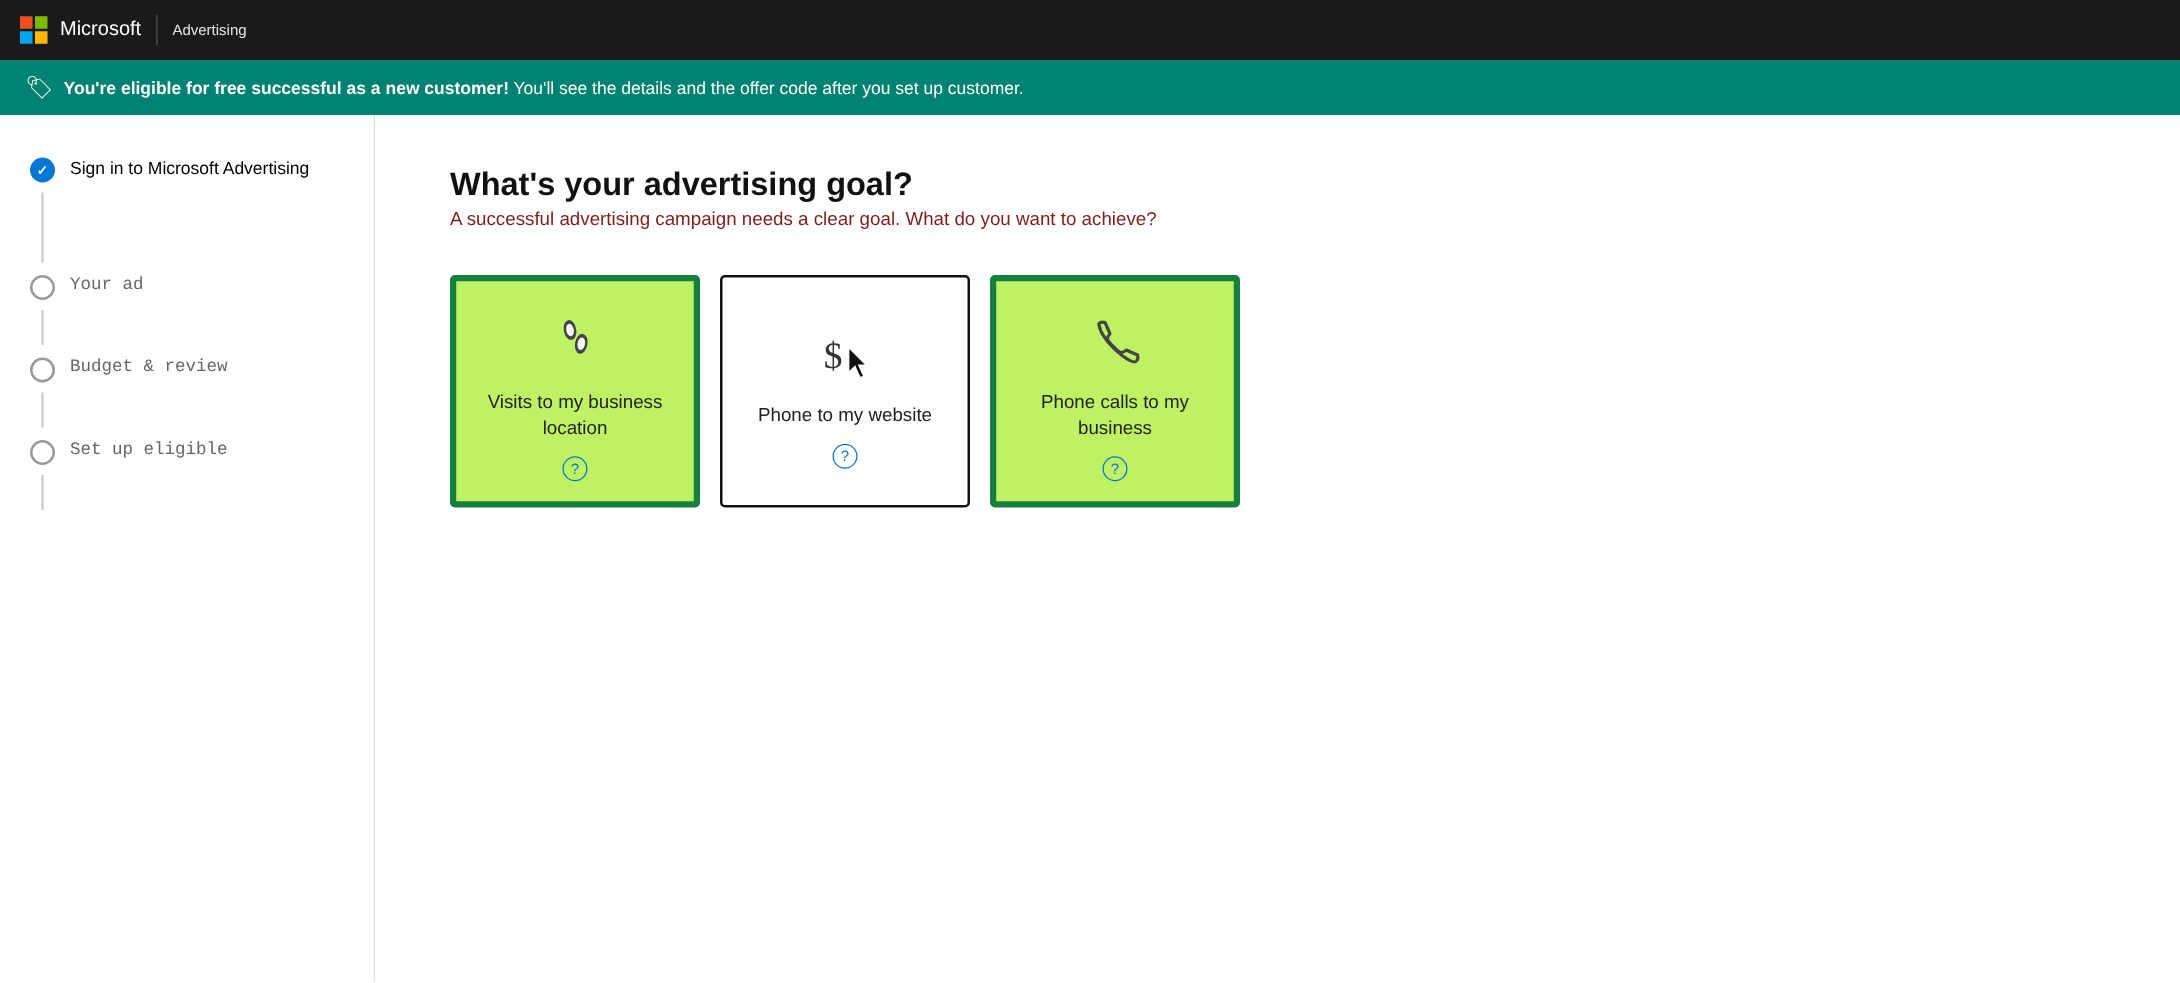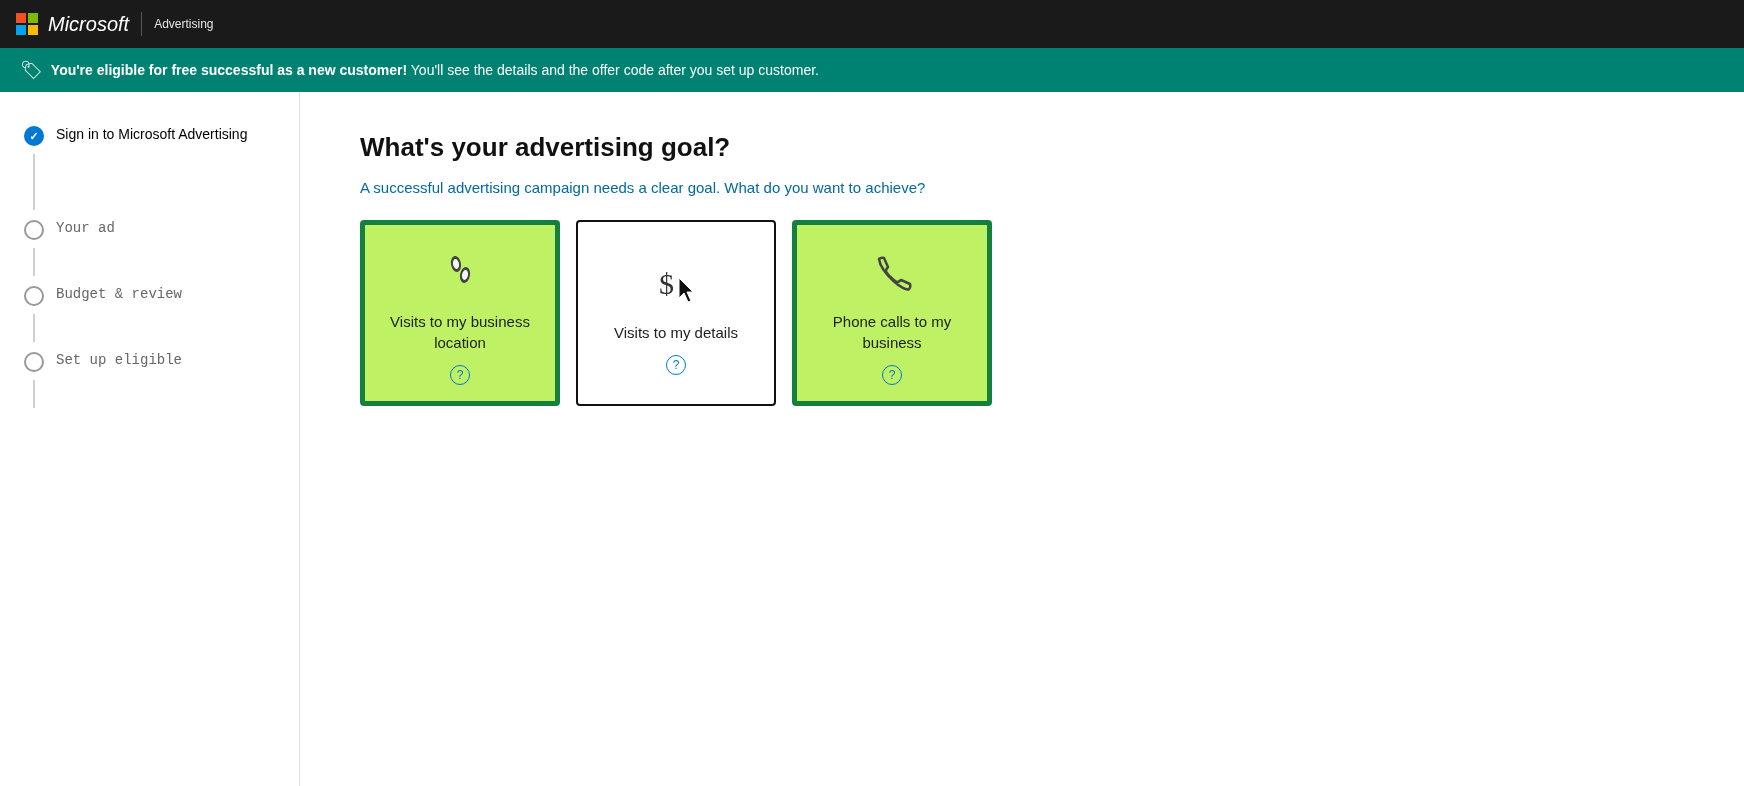--- a/index.html
+++ b/index.html
@@ -26,23 +26,22 @@
       width: 22px;
       height: 22px;
       gap: 2px;
     }
     .ms-grid span:nth-child(1) { background: #f25022; }
     .ms-grid span:nth-child(2) { background: #7fba00; }
     .ms-grid span:nth-child(3) { background: #00a4ef; }
     .ms-grid span:nth-child(4) { background: #ffb900; }
     .navbar-brand {
       color: #fff;
-      font-size: 20px;
+      font-size: 16px;
       font-weight: 400;
-      font-style: italic;
     }
     .navbar-divider {
       width: 1px;
       height: 24px;
       background: #555;
     }
     .navbar-app {
       color: #e5e5e5;
       font-size: 12px;
       font-weight: 400;
@@ -164,27 +163,27 @@
     
     .main {
       flex: 1;
       padding: 40px 60px;
     }
 
     .page-title {
       font-size: 26px;
       font-weight: 600;
       color: #111;
-      margin-bottom: 16px;
+      margin-bottom: 4px;
     }
 
     .page-subtitle {
       font-size: 15px;
-      color: #0369a1;
-      margin-bottom: 24px;
+      color: #7f1d1d;
+      margin-bottom: 36px;
     }
 
     
     .goal-cards {
       display: flex;
       flex-direction: row;
       gap: 16px;
     }
 
     .goal-card {
@@ -336,21 +335,21 @@
 
       <div class="goal-card selected">
         <div class="goal-card-icon icon-website">
           <svg width="50" height="50" viewBox="0 0 50 50" fill="none" xmlns="http://www.w3.org/2000/svg">
 
             <text x="8" y="34" font-size="30" font-family="serif" fill="#333">$</text>
 
             <polygon points="28,18 28,38 33,33 37,42 40,41 36,32 42,32" fill="#111" stroke="#fff" stroke-width="1"></polygon>
           </svg>
         </div>
-        <span class="goal-card-label">Visits to my details</span>
+        <span class="goal-card-label">Phone to my website</span>
         <div class="goal-card-help">?</div>
       </div>
 
       <div class="goal-card">
         <div class="goal-card-icon icon-phone">
           <svg width="50" height="50" viewBox="0 0 50 50" fill="none" xmlns="http://www.w3.org/2000/svg">
             <path d="M12 10 C12 10, 14 8, 17 9 L21 18 C21 18, 19 20, 19 22 C19 24, 28 33, 30 33 C32 33, 34 31, 34 31 L43 35 C44 38, 42 40, 42 40 C38 44, 14 24, 12 10 Z" stroke="#444" stroke-width="2.5" fill="none" stroke-linejoin="round"></path>
           </svg>
         </div>
         <span class="goal-card-label">Phone calls to my business</span>

